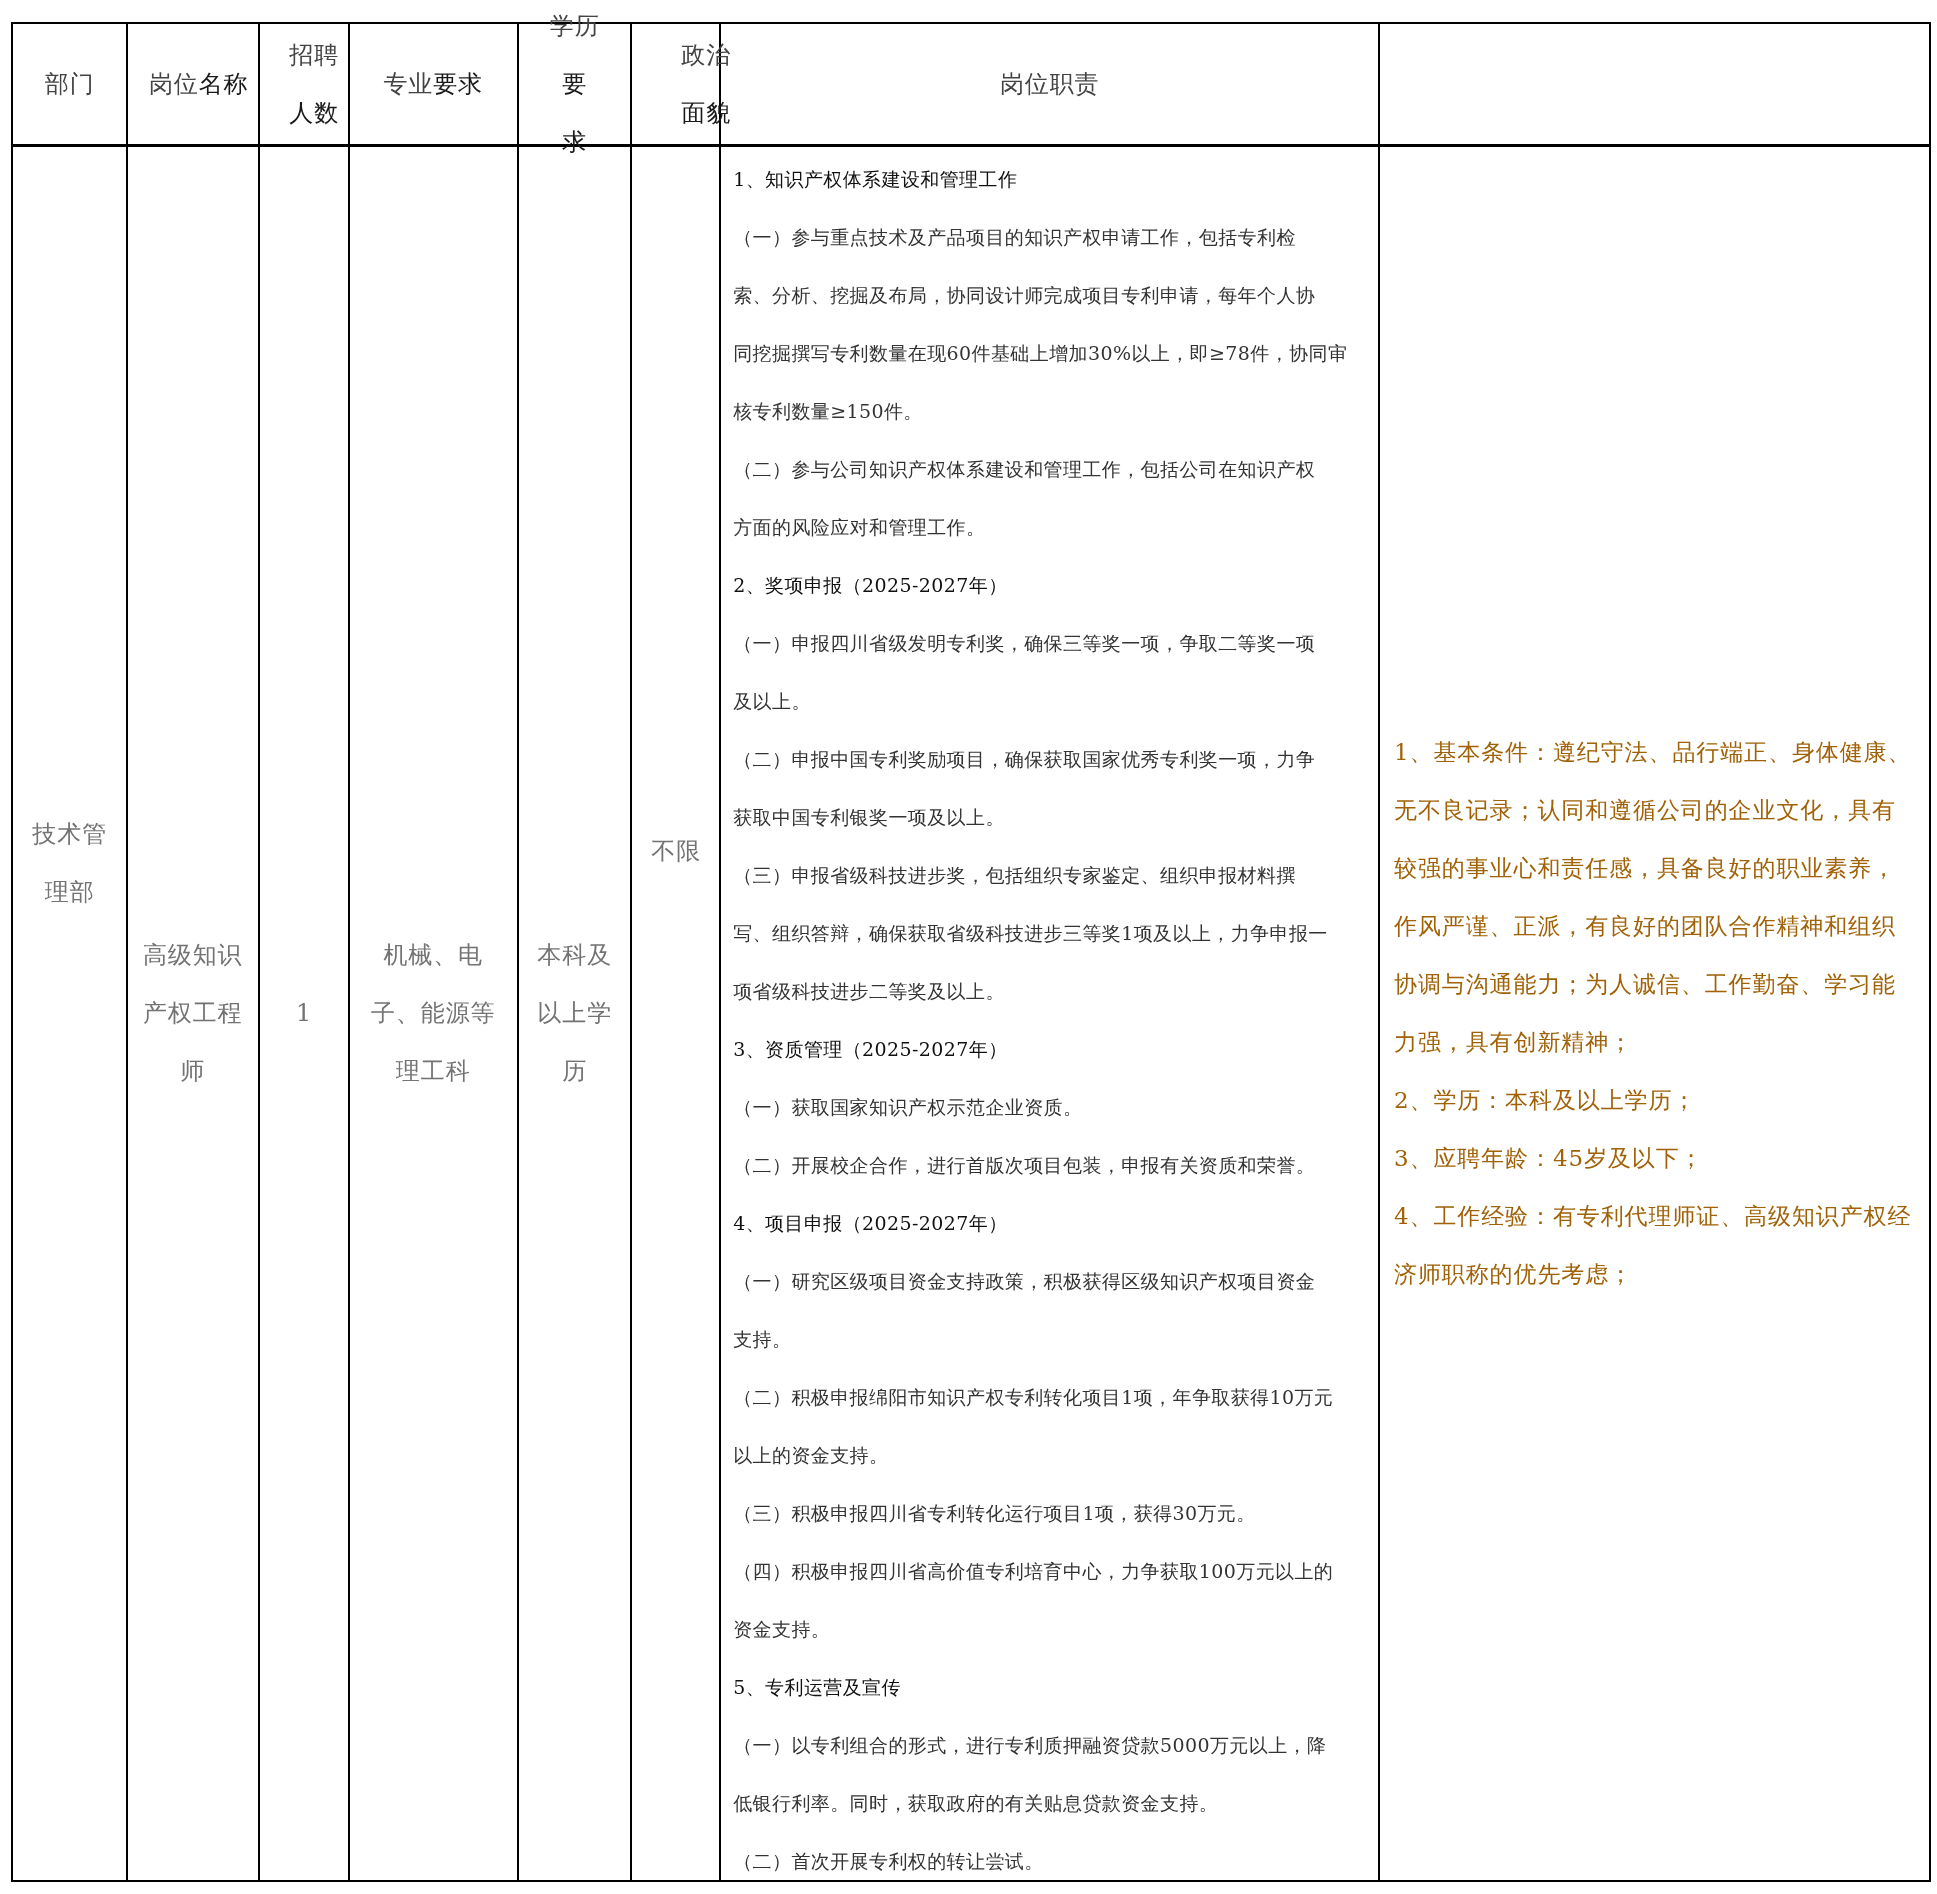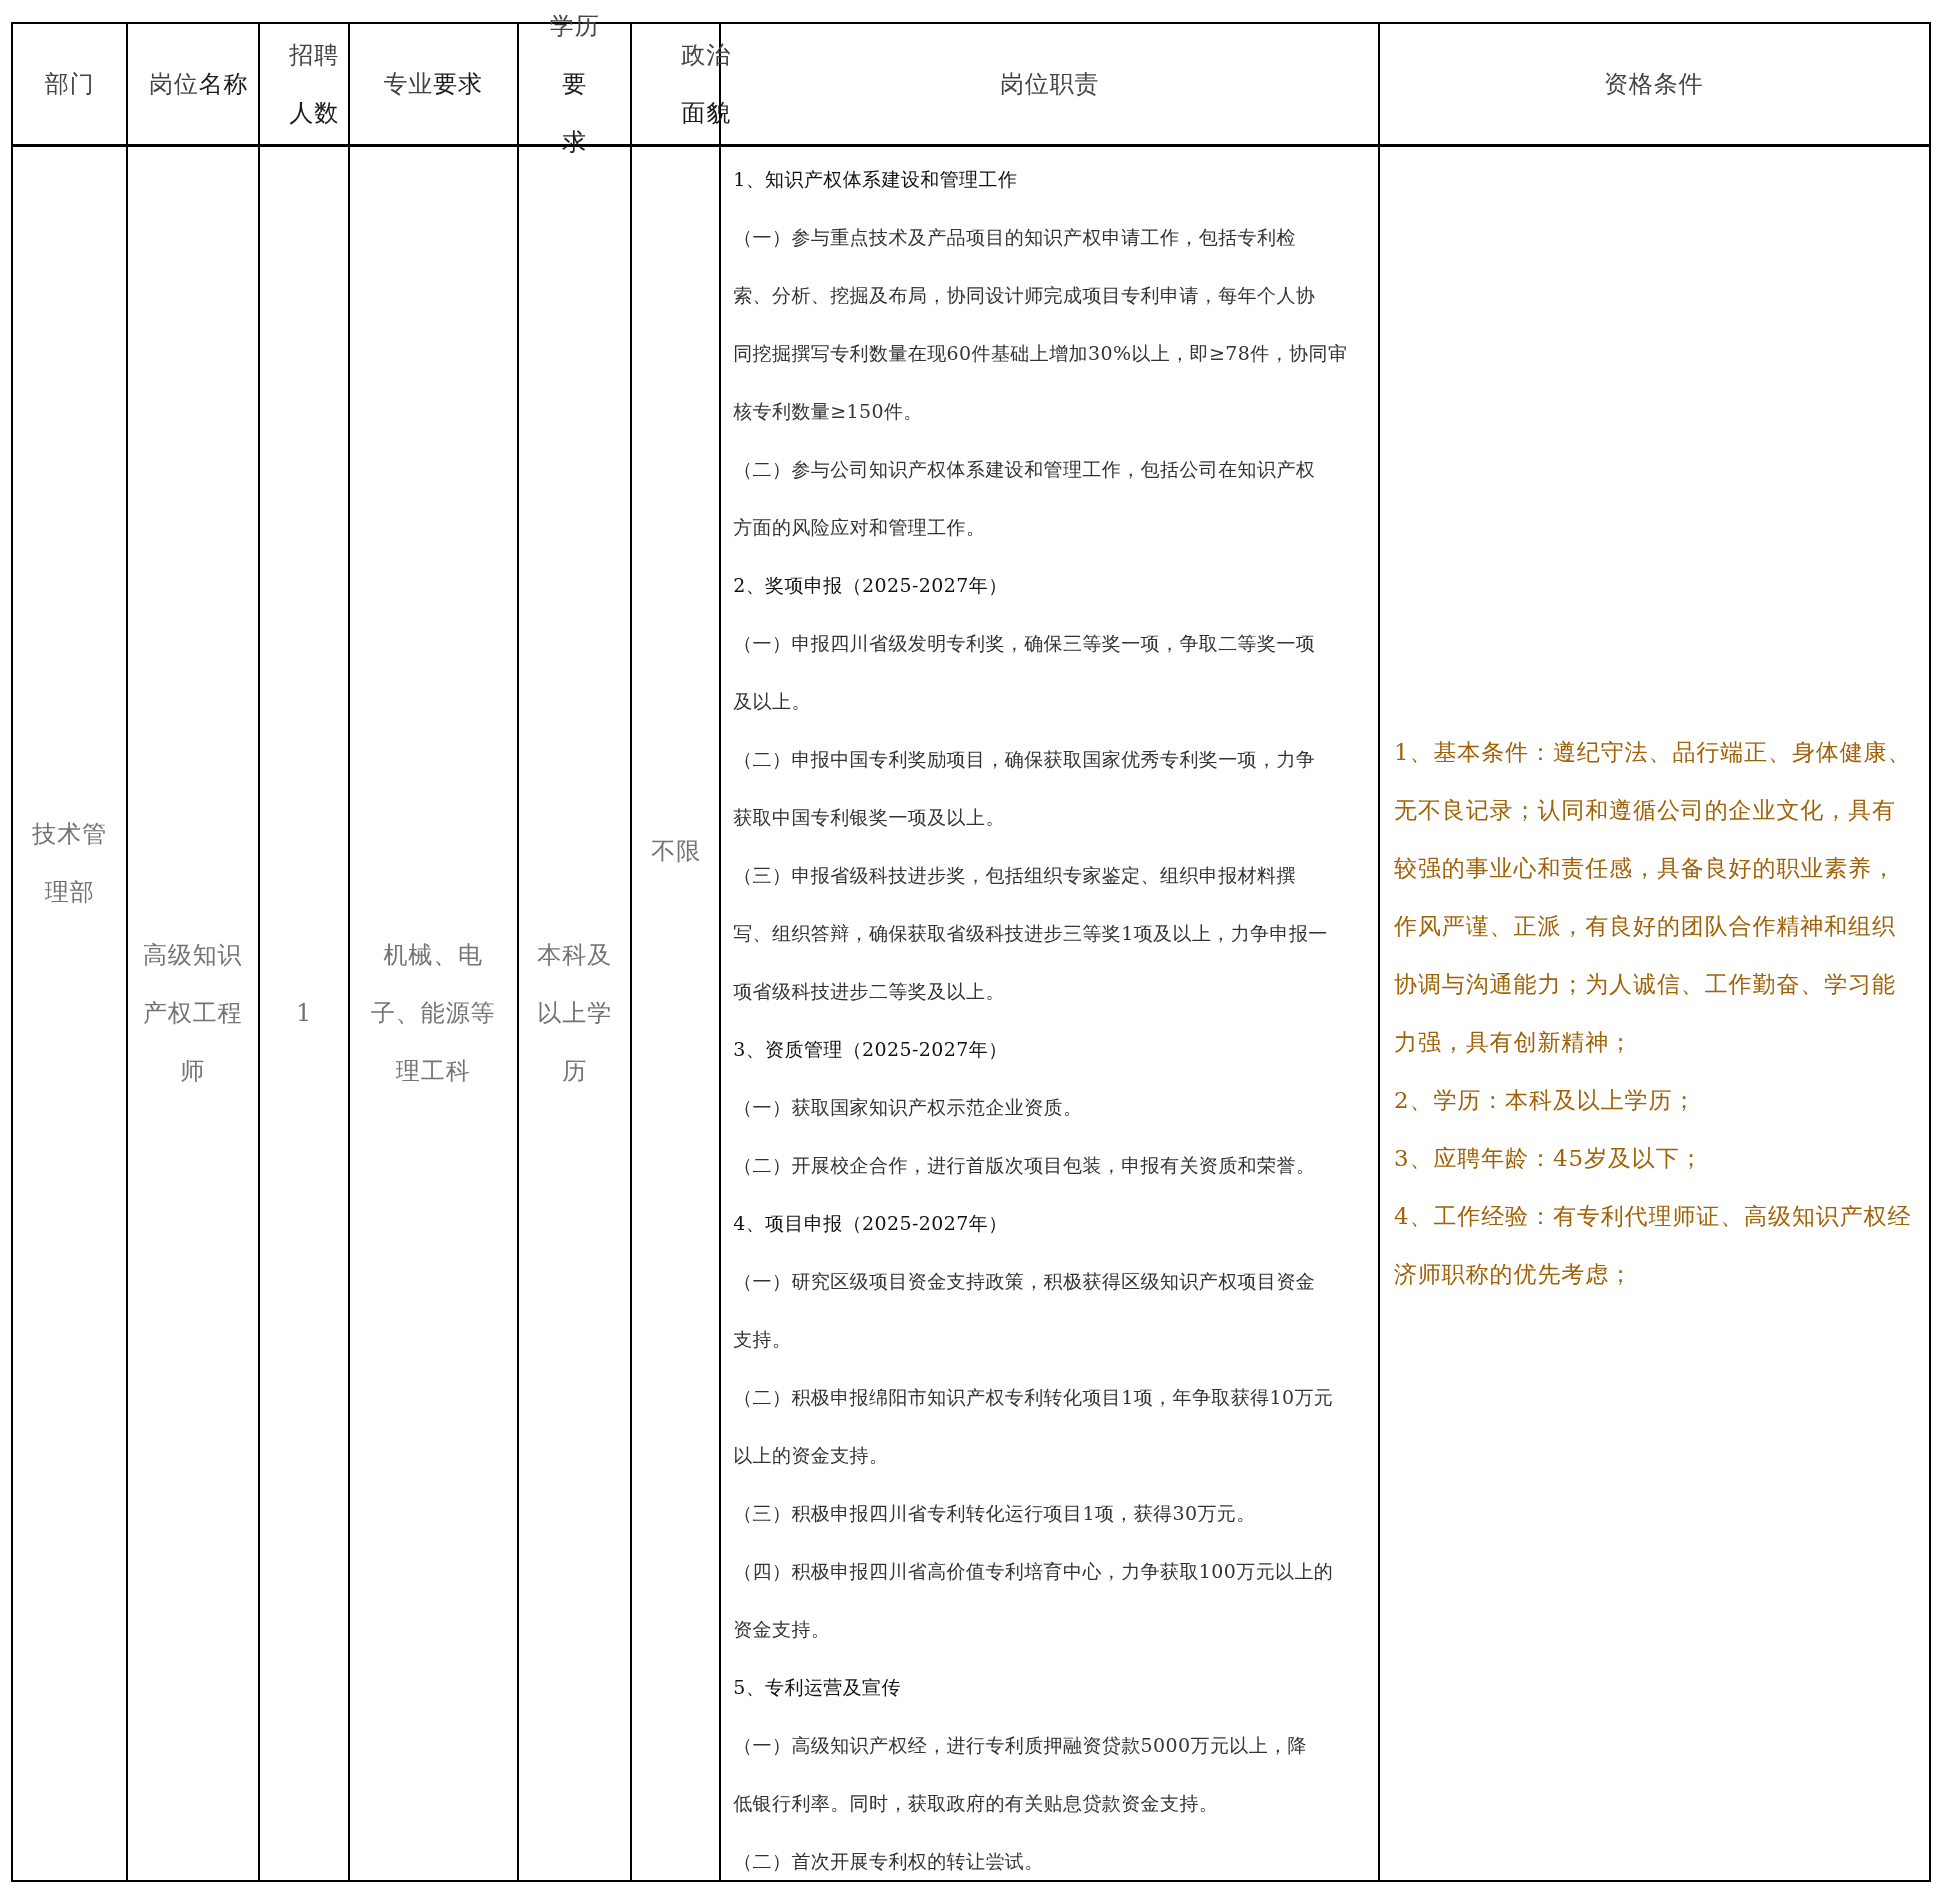--- a/index.html
+++ b/index.html
@@ -146,23 +146,20 @@
     </div>
   </div>
   <div class="cell hdr" style="left:649px;top:0;width:88px;height:120px;">
     <div class="stack">
       <span>政治</span>
       <span class="b">面貌</span>
     </div>
   </div>
   <div class="cell hdr" style="left:708px;top:0;width:657px;height:120px;">
     <span>岗位职责</span>
-  </div>
-  <div class="cell hdr" style="left:1367px;top:0;width:547px;height:120px;">
-    <span>资格条件</span>
   </div>
 
   <div class="cell body-cell" style="left:0;top:123px;width:113px;height:1432px;">
     <div class="stack" style="line-height:58px;">
       <span>技术管</span>
       <span>理部</span>
     </div>
   </div>
   <div class="cell body-cell" style="left:114px;top:123px;width:131px;height:1732px;">
     <div class="stack">
@@ -213,21 +210,21 @@
       <div class="line">（二）开展校企合作，进行首版次项目包装，申报有关资质和荣誉。</div>
       <div class="line section">4、项目申报（2025-2027年）</div>
       <div class="line">（一）研究区级项目资金支持政策，积极获得区级知识产权项目资金</div>
       <div class="line">支持。</div>
       <div class="line">（二）积极申报绵阳市知识产权专利转化项目1项，年争取获得10万元</div>
       <div class="line">以上的资金支持。</div>
       <div class="line">（三）积极申报四川省专利转化运行项目1项，获得30万元。</div>
       <div class="line">（四）积极申报四川省高价值专利培育中心，力争获取100万元以上的</div>
       <div class="line">资金支持。</div>
       <div class="line section">5、专利运营及宣传</div>
-      <div class="line">（一）高级知识产权经，进行专利质押融资贷款5000万元以上，降</div>
+      <div class="line">（一）以专利组合的形式，进行专利质押融资贷款5000万元以上，降</div>
       <div class="line">低银行利率。同时，获取政府的有关贴息贷款资金支持。</div>
       <div class="line">（二）首次开展专利权的转让尝试。</div>
     </div>
 
   <div class="quals" id="quals" style="left:1367px;top:123px;width:547px;height:1732px;">
       <div class="line">1、基本条件：遵纪守法、品行端正、身体健康、</div>
       <div class="line">无不良记录；认同和遵循公司的企业文化，具有</div>
       <div class="line">较强的事业心和责任感，具备良好的职业素养，</div>
       <div class="line">作风严谨、正派，有良好的团队合作精神和组织</div>
       <div class="line">协调与沟通能力；为人诚信、工作勤奋、学习能</div>

